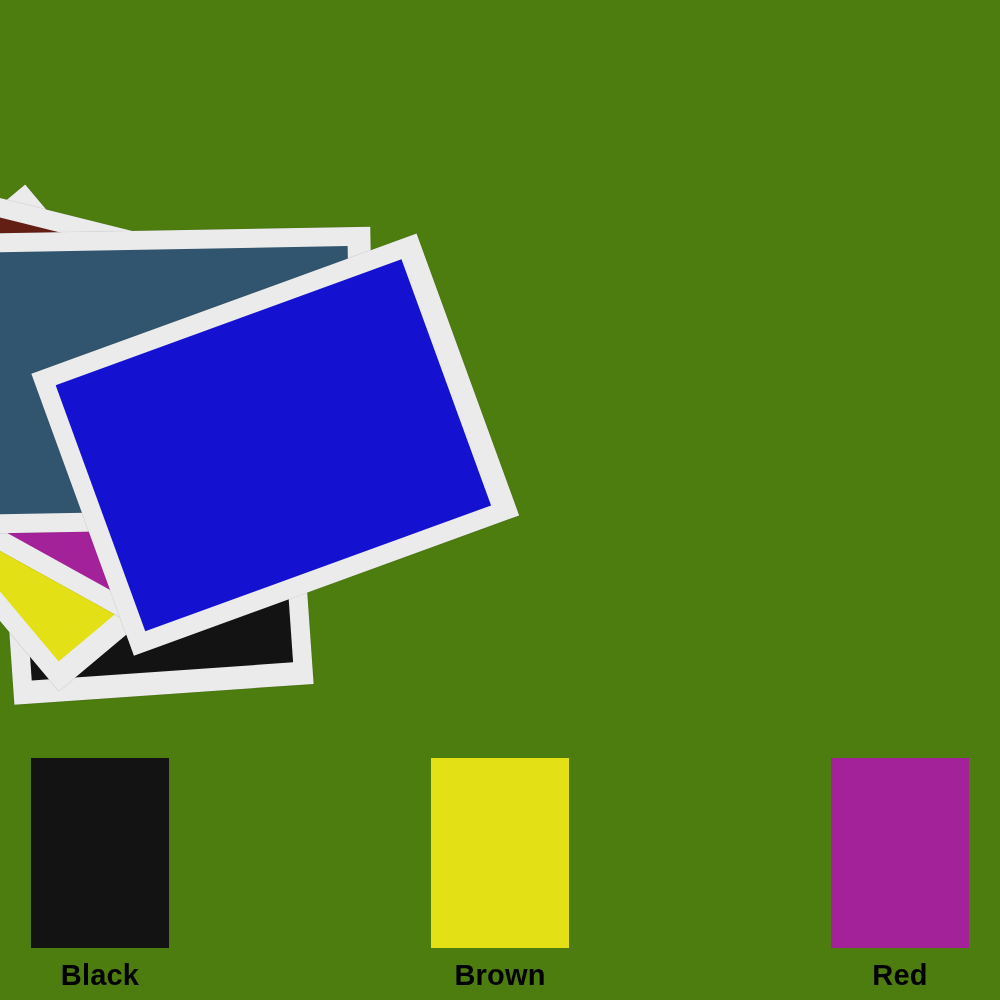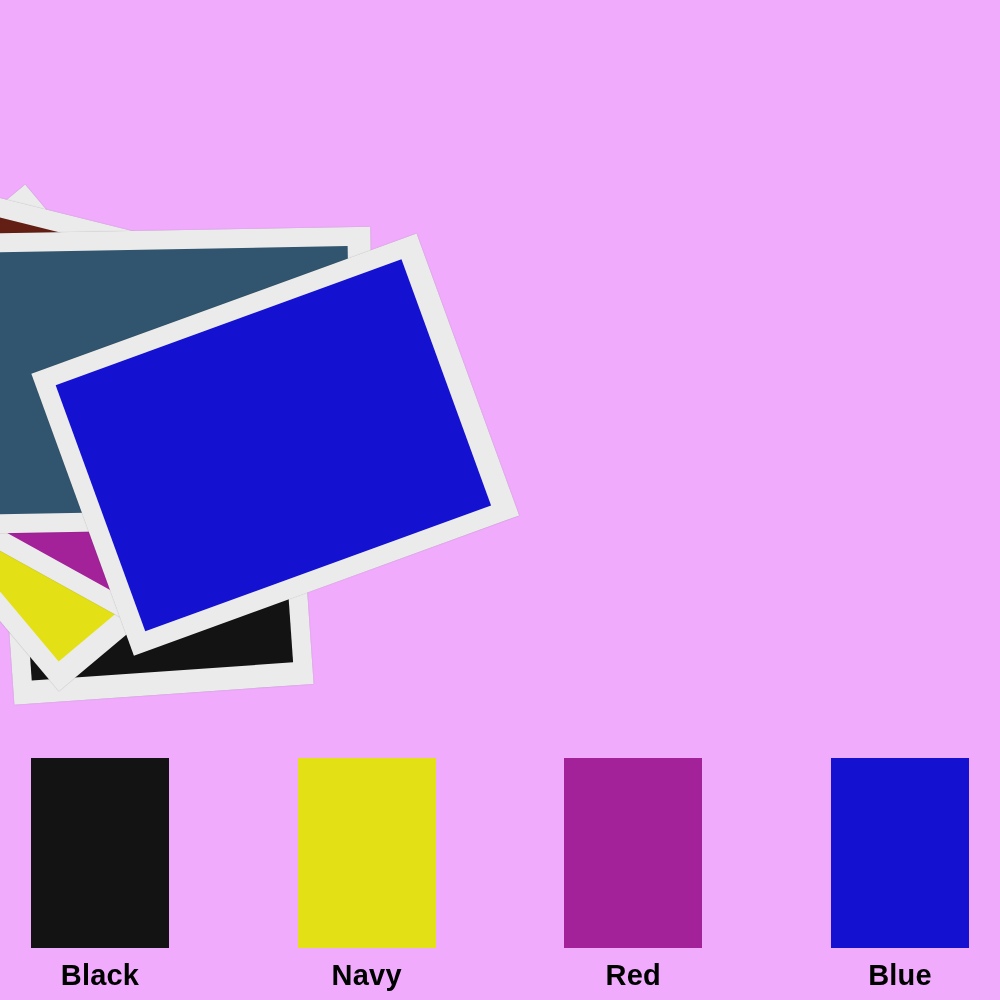--- a/index.html
+++ b/index.html
@@ -85,21 +85,21 @@
     font-size: 29px;
     line-height: 34px;
     color: #000000;
     letter-spacing: 0.2px;
     white-space: nowrap;
   }
 </style>
 </head>
 <body>
 
-<div id="product-image" style="background: #f0abfc;">
+<div id="product-image" style="background: #4d7c0f;">
 
   <div id="fan-stack">
 
     <div class="fan-card card-0" style="background-color: rgb(235, 235, 235);">
       <span class="swatch-face" style="background-color: rgb(19, 19, 19);"></span>
     </div>
 
     <div class="fan-card card-1" style="background-color: rgb(235, 235, 235);">
       <span class="swatch-face" style="background-color: rgb(228, 224, 22);"></span>
     </div>
@@ -124,30 +124,26 @@
 
   <div id="legend-row">
 
     <div class="legend-item">
       <span class="legend-chip" style="background-color: rgb(19, 19, 19);"></span>
       <span class="legend-label">Black</span>
     </div>
 
     <div class="legend-item">
       <span class="legend-chip" style="background-color: rgb(228, 224, 22);"></span>
-      <span class="legend-label">Navy</span>
+      <span class="legend-label">Brown</span>
     </div>
 
     <div class="legend-item">
       <span class="legend-chip" style="background-color: rgb(163, 33, 153);"></span>
       <span class="legend-label">Red</span>
     </div>
 
 
 
-    <div class="legend-item">
-      <span class="legend-chip" style="background-color: rgb(20, 17, 209);"></span>
-      <span class="legend-label">Blue</span>
-    </div>
 
   </div>
 
 </div>
 
 </body></html>

